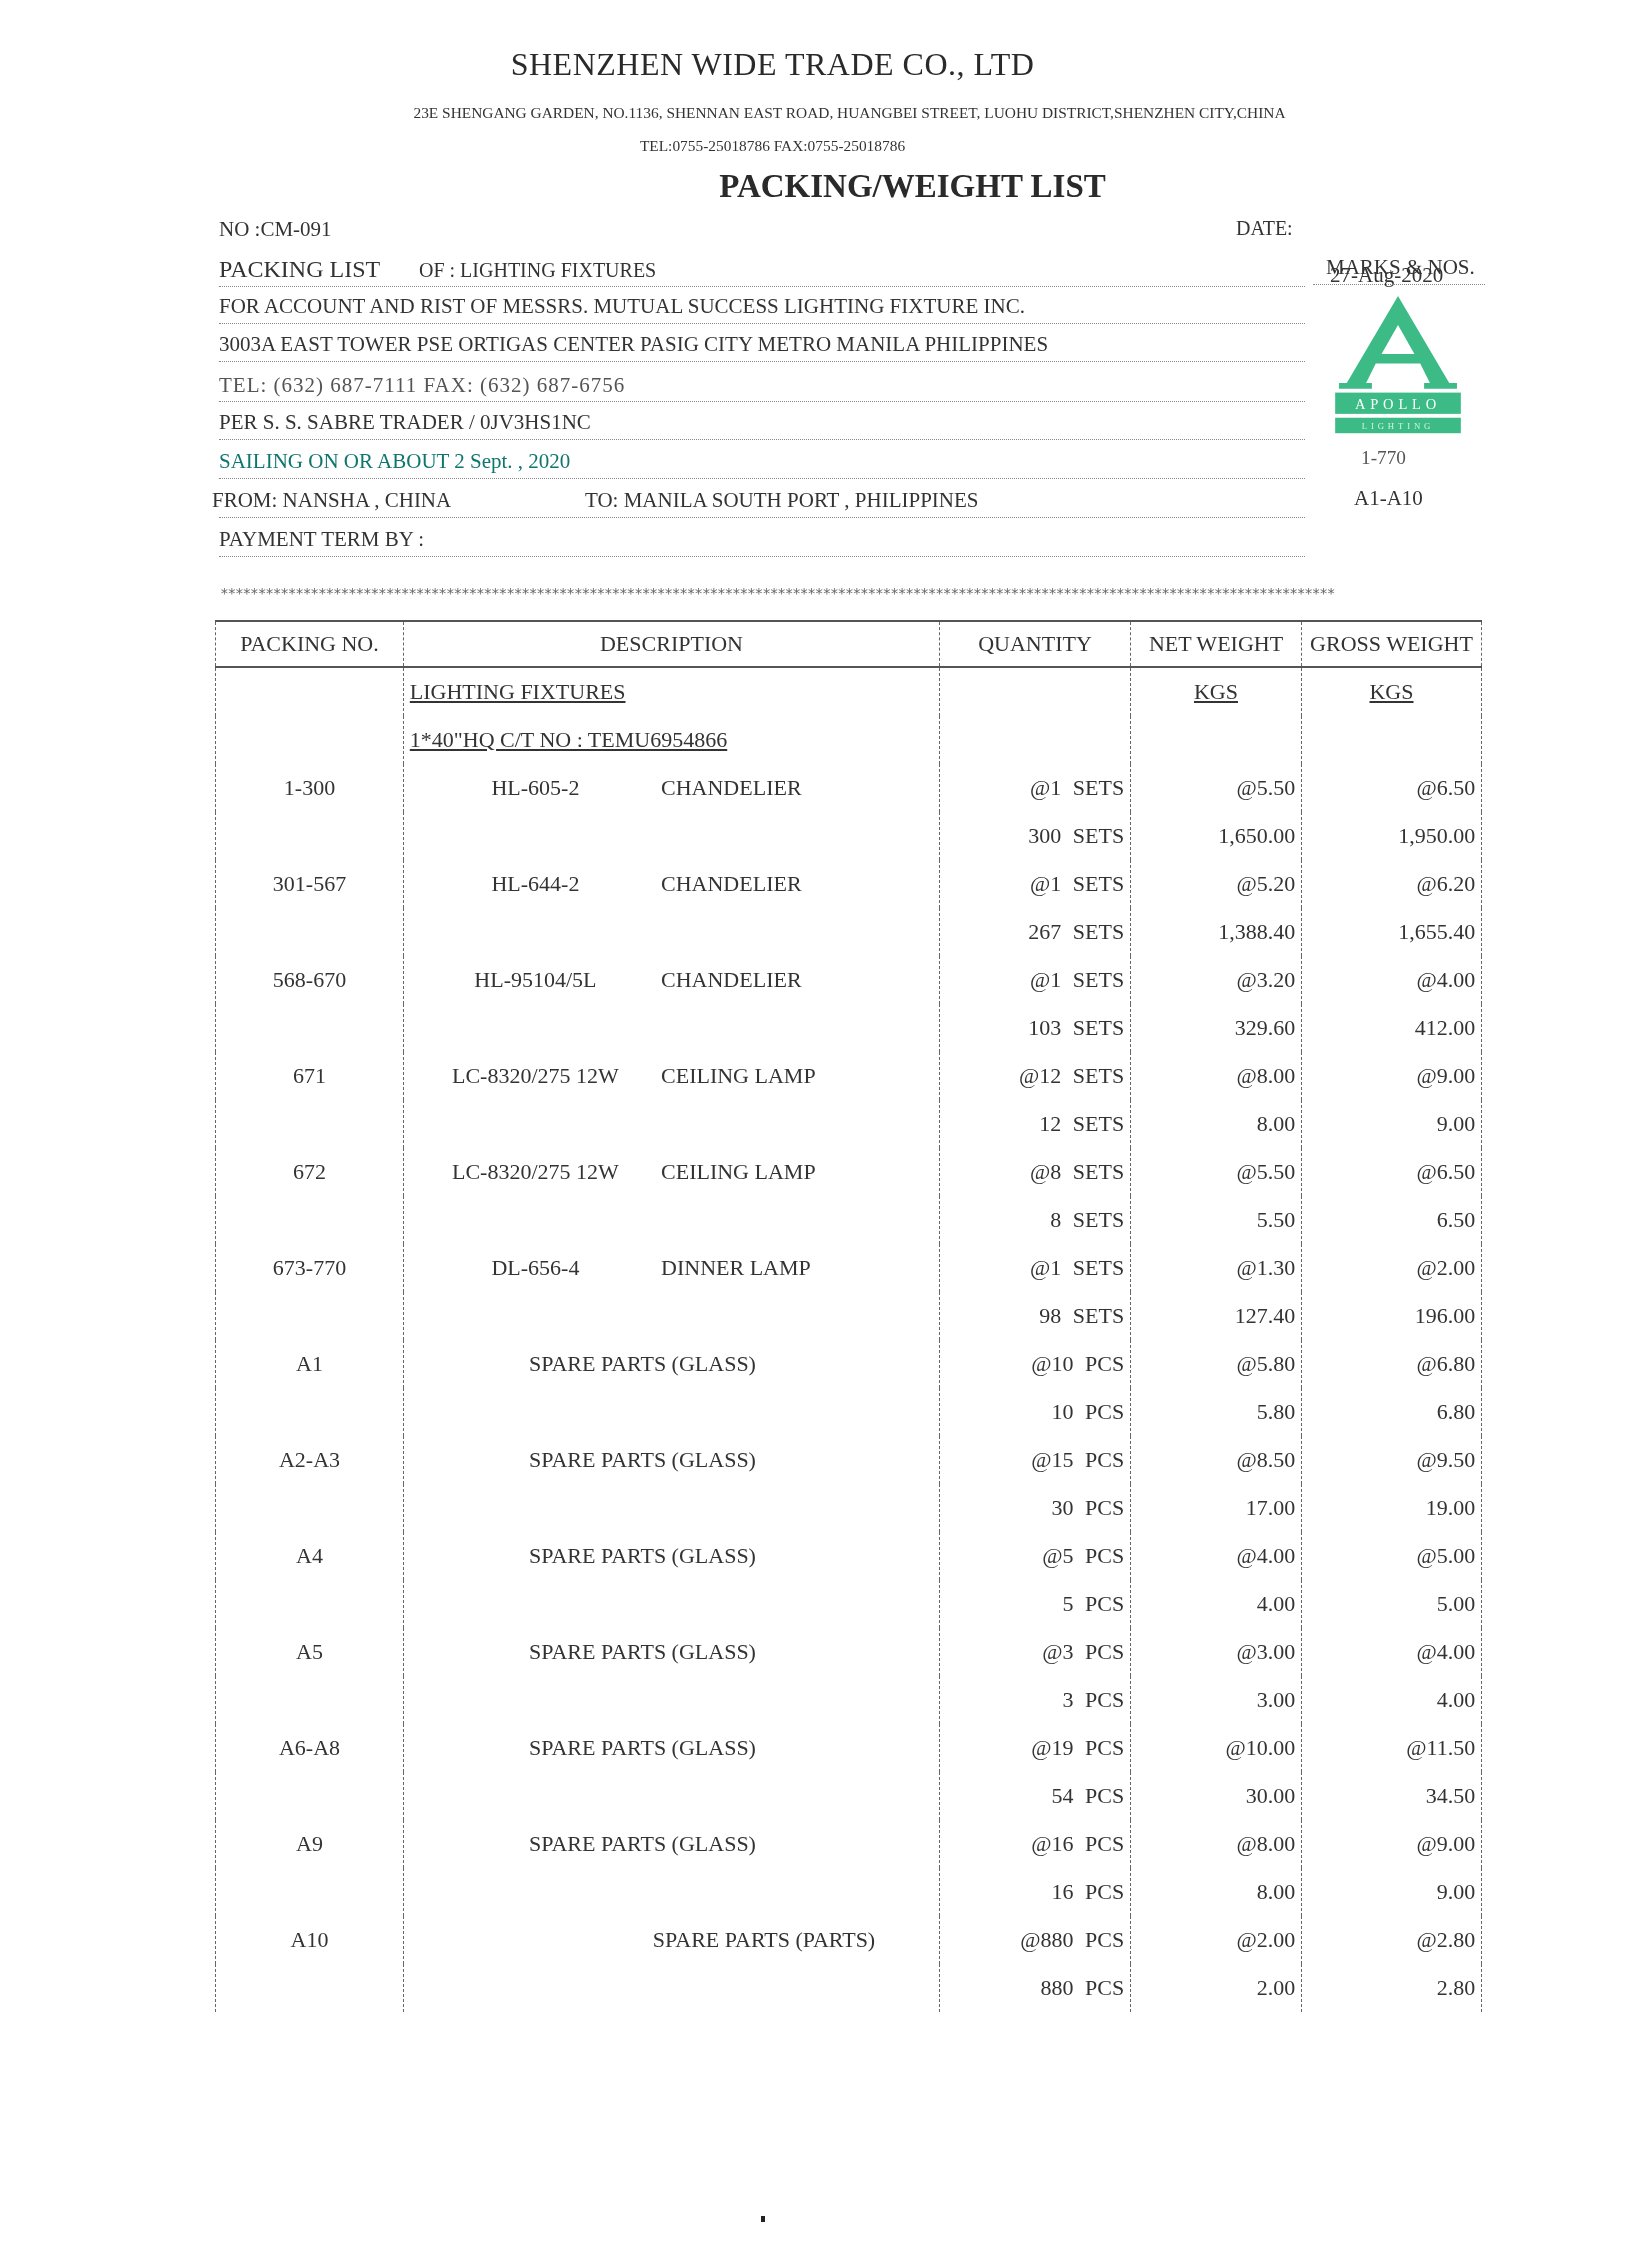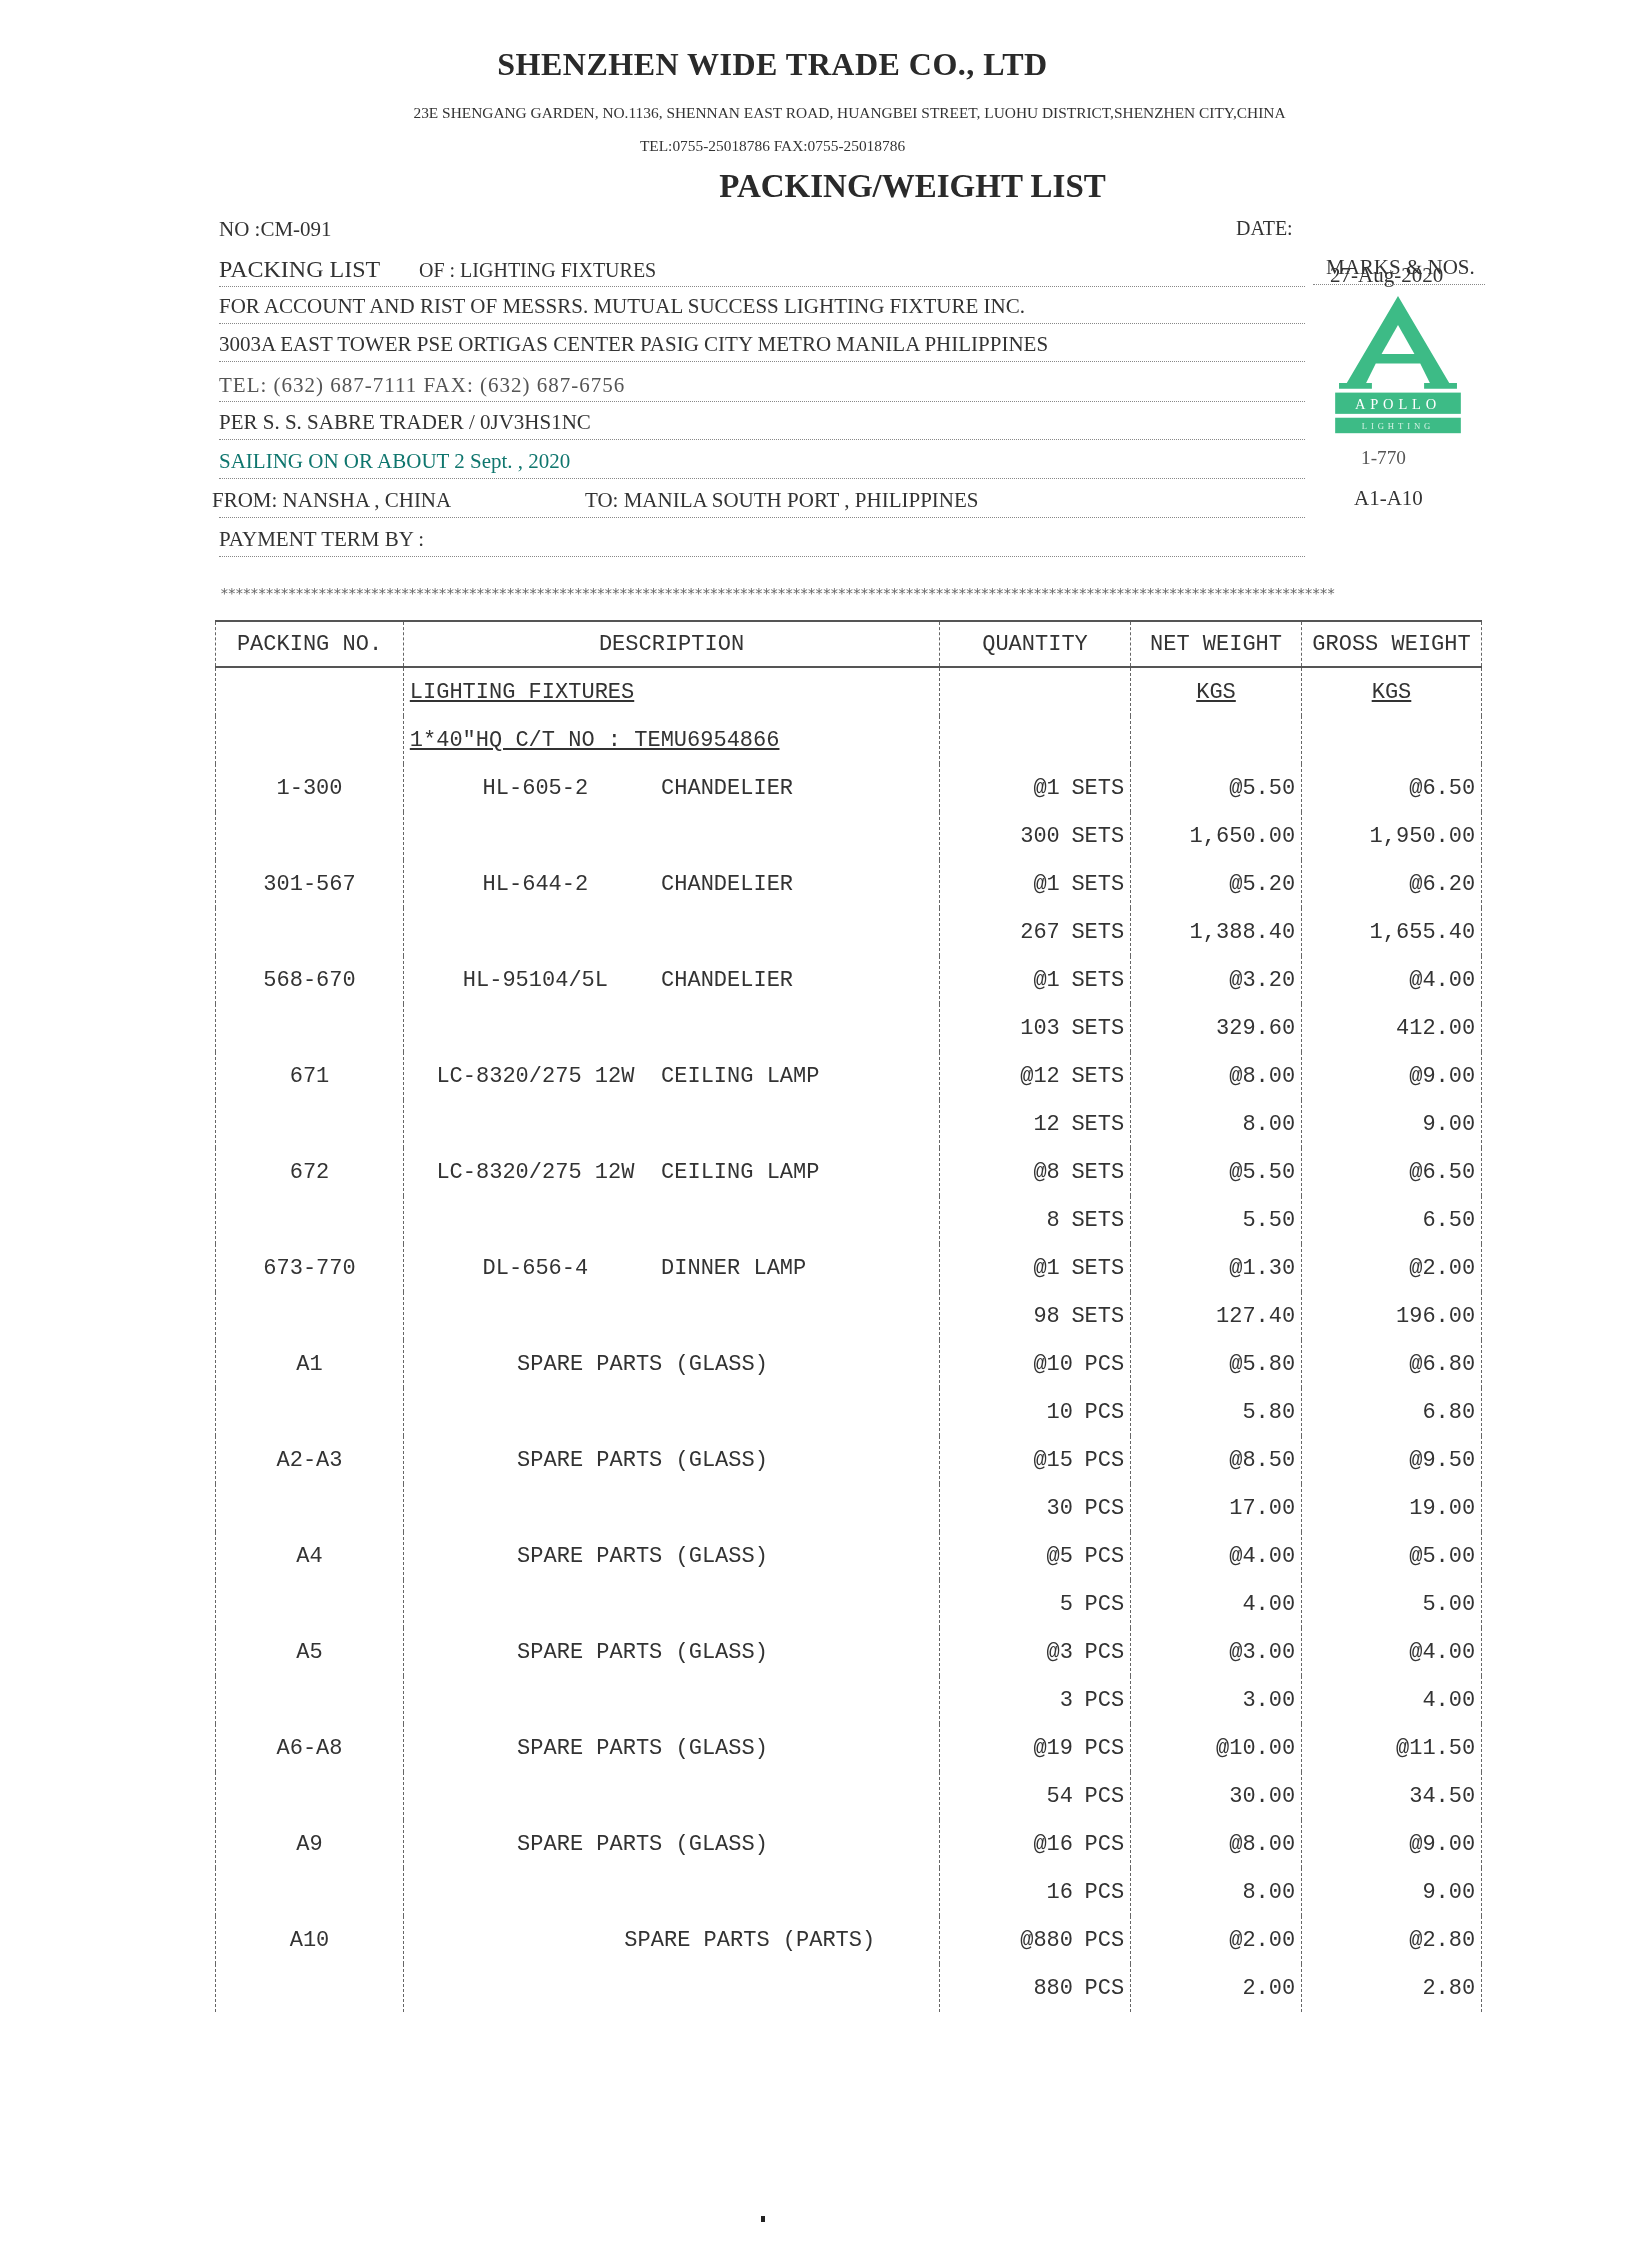--- a/index.html
+++ b/index.html
@@ -1,20 +1,20 @@
 <!DOCTYPE html>
 <html><head>
 <meta charset="utf-8">
 <style>
   html, body { margin:0; padding:0; }
   body { width:1641px; height:2257px; background:#ffffff; position:relative; overflow:hidden; color:#222; }
   .serif { font-family:"Liberation Serif","DejaVu Serif",serif; }
-  .sans { font-family:Liberation Mono, monospace; }
+  .sans { font-family:Liberation Serif, serif; }
   .abs { position:absolute; white-space:nowrap; }
-  .company { top:46px; left:0; width:1545px; text-align:center; font-size:32px; font-weight:bold; letter-spacing:0.5px; color:#2a2a2a; }
+  .company { top:46px; left:0; width:1545px; text-align:center; font-size:32px; font-weight:normal; letter-spacing:0.5px; color:#2a2a2a; }
   .addr { top:104px; left:0; width:1699px; text-align:center; font-size:15.4px; color:#333; }
   .tel { top:137px; left:0; width:1545px; text-align:center; font-size:15.4px; color:#333; }
   .doctitle { top:168px; left:0; width:1825px; text-align:center; font-size:33px; font-weight:bold; color:#2a2a2a; }
   .field { font-size:21px; color:#333; }
   .dotline { position:absolute; left:219px; width:1086px; border-bottom:1.9px dotted #888; height:0; }
   .date-label { top:217px; left:1236px; font-size:20px; color:#333; }
   .date-value { top:215px; left:1330px; font-size:21px; color:#333;margin-top:48px; }
   .marks { top:255px; left:1326px; font-size:21px; color:#333; }
   .marks-line { position:absolute; top:284px; left:1313px; width:172px; border-bottom:1.9px dotted #888; }
   .logo { position:absolute; left:1335px; top:294px; width:126px; }

